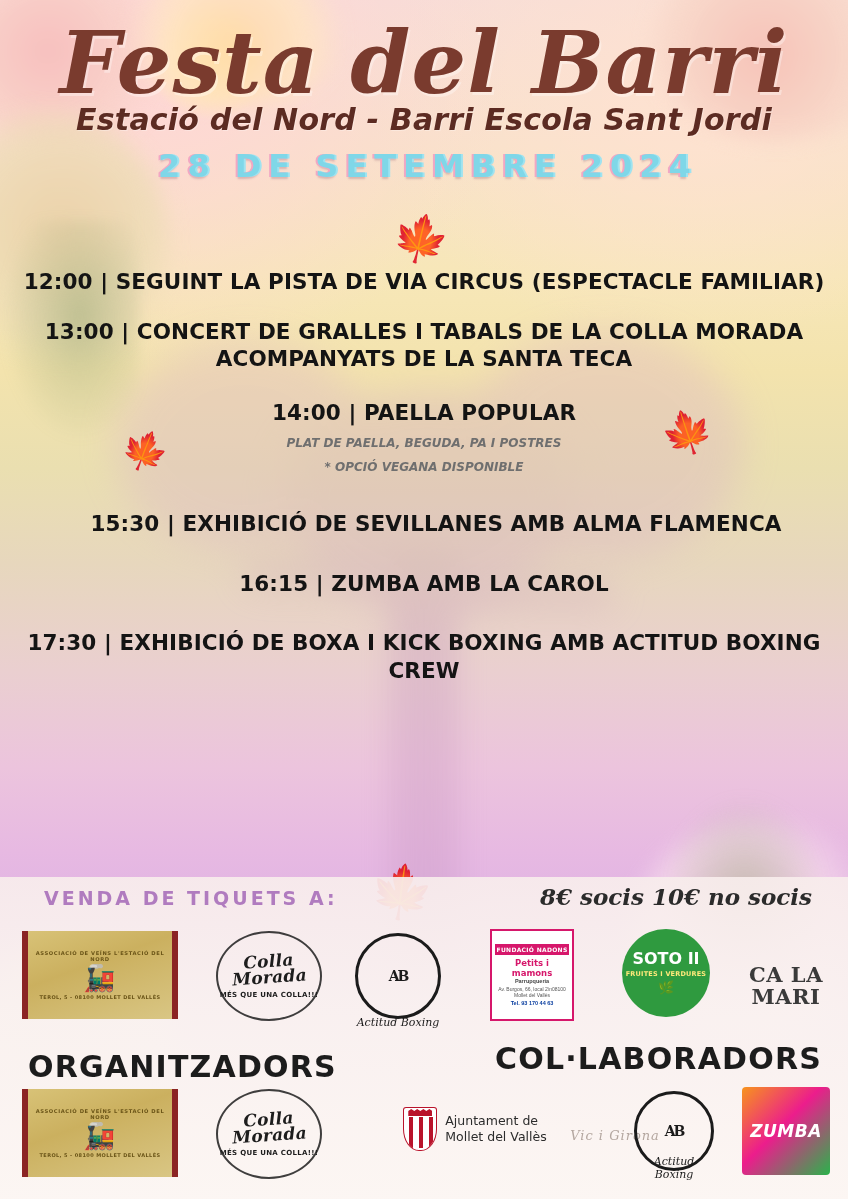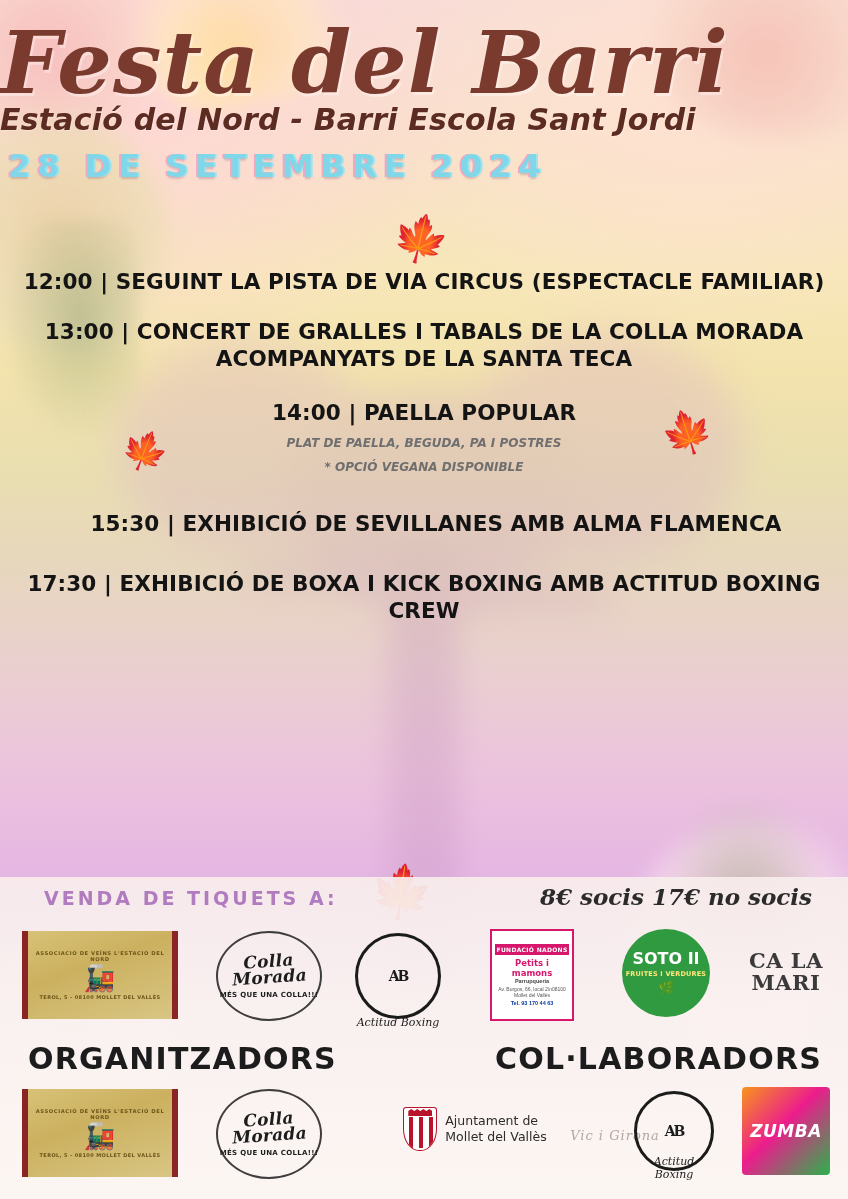--- a/index.html
+++ b/index.html
@@ -80,21 +80,21 @@
   }
   .sprig {
     position: absolute;
     opacity: .55;
   }
 
   
   .header {
     position: absolute;
     left: 0; top: 0; width: 848px;
-    text-align: left;
+    text-align: center;
   }
   .title-main {
     font-family: "DejaVu Serif", serif;
     font-style: italic;
     font-weight: 700;
     font-size: 86px;
     line-height: 1.05;
     color: #7a3b2e;
     letter-spacing: 1px;
     margin-top: 18px;
@@ -327,21 +327,21 @@
   }
 
   .section-title {
     position: absolute;
     font-family: "DejaVu Sans", sans-serif;
     font-weight: 700;
     font-size: 30px;
     letter-spacing: 1.2px;
     color: #1c1c1c;
   }
-  .st-org { left: 28px; top: 164px; }
+  .st-org { left: 28px; top: 172px; }
   .st-col { right: 26px; top: 164px; }
 
   .logos-row2 {
     position: absolute;
     left: 0; top: 208px;
     width: 848px; height: 108px;
   }
 
   
   .logo-ajt { flex-direction: row; align-items: center; gap: 8px; }
@@ -445,32 +445,35 @@
     <div class="evt paella">
       <div class="evt-line">14:00 | PAELLA POPULAR</div>
       <div class="evt-note">PLAT DE PAELLA, BEGUDA, PA I POSTRES</div>
       <div class="evt-note small-gap">* OPCIÓ VEGANA DISPONIBLE</div>
     </div>
 
     <div class="evt spacer-top" style="margin-bottom:32px;margin-left:24px;">
       <div class="evt-line">15:30 | EXHIBICIÓ DE SEVILLANES AMB ALMA FLAMENCA</div>
     </div>
 
+    <div class="evt" style="margin-bottom:32px;">
+      <div class="evt-line">16:15 | ZUMBA AMB LA CAROL</div>
+    </div>
 
     <div class="evt wide">
       <div class="evt-line">17:30 | EXHIBICIÓ DE BOXA I KICK BOXING AMB ACTITUD BOXING CREW</div>
     </div>
 
   </div>
 
   <div class="band">
     <div class="band-inner">
 
       <div class="tickets-label">VENDA DE TIQUETS A:</div>
-      <div class="price-label">8€ socis 17€ no socis</div>
+      <div class="price-label">8€ socis 10€ no socis</div>
 
       <div class="logos-row">
 
         <div class="logo logo-avv" style="left:22px; top:8px; width:156px; height:88px;">
           <div class="avv-top">ASSOCIACIÓ DE VEÏNS L'ESTACIÓ DEL NORD</div>
           <div class="avv-train">🚂</div>
           <div class="avv-bot">TEROL, 5 - 08100 MOLLET DEL VALLÈS</div>
         </div>
 
         <div class="logo logo-colla" style="left:210px; top:6px; width:118px; height:94px;">
@@ -492,21 +495,21 @@
           <div class="card-addr">Av. Burgos, 66, local 2\n08100 Mollet del Vallès</div>
           <div class="card-tel">Tel. 93 170 44 63</div>
         </div>
 
         <div class="logo logo-soto" style="left:622px; top:6px; width:88px; height:88px;">
           <div class="soto-name">SOTO II</div>
           <div class="soto-sub">FRUITES I VERDURES</div>
           <div class="soto-leaf">🌿</div>
         </div>
 
-        <div class="logo logo-calamari" style="left:740px; top:12px; width:92px; height:74px;">
+        <div class="logo logo-calamari" style="left:740px; top:26px; width:92px; height:74px;">
           <div>CA LA</div>
           <div>MARI</div>
         </div>
 
       </div>
 
       <div class="section-title st-org">ORGANITZADORS</div>
       <div class="section-title st-col">COL·LABORADORS</div>
 
       <div class="logos-row2">

